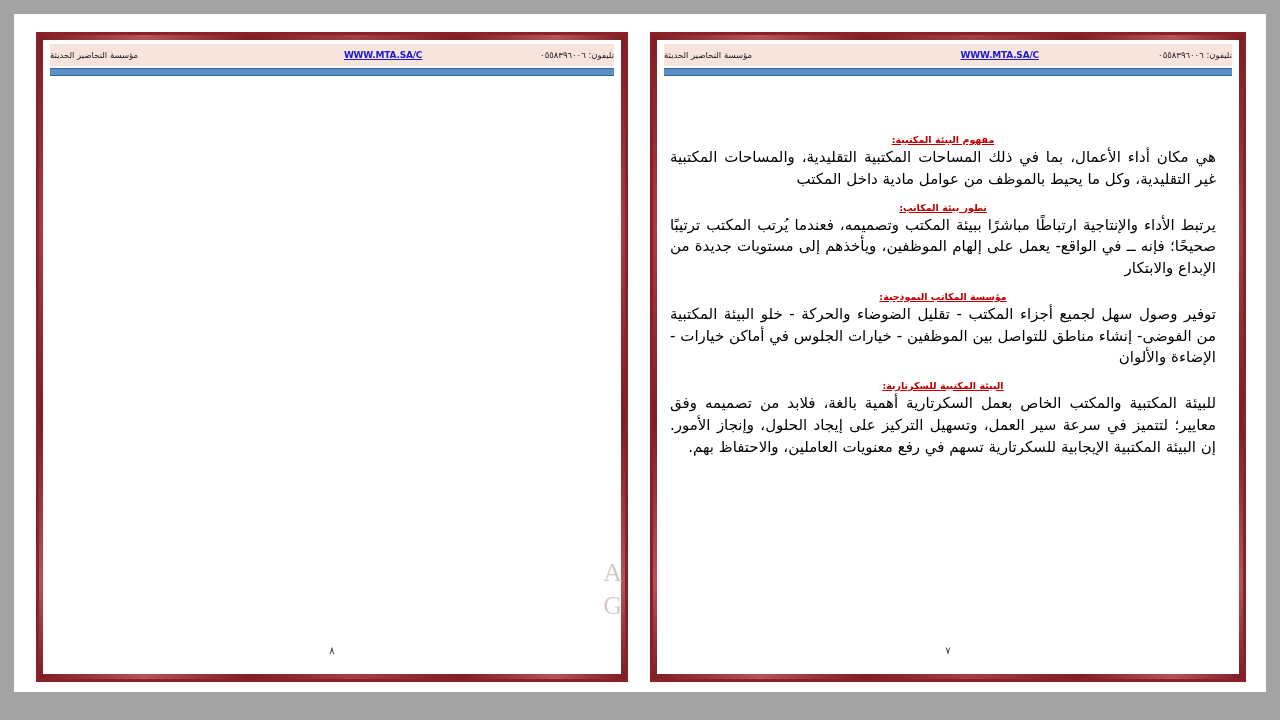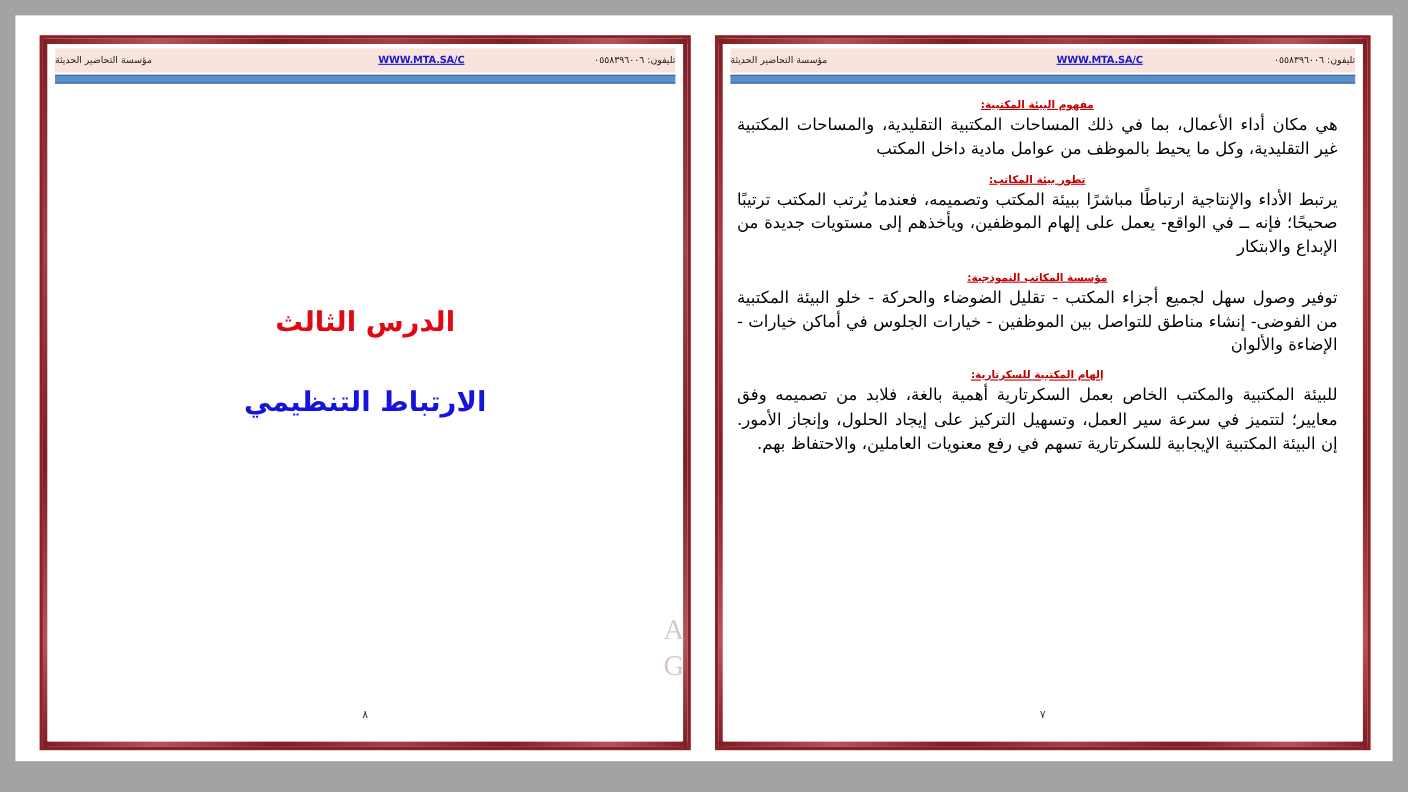--- a/index.html
+++ b/index.html
@@ -70,20 +70,21 @@
   .hdr-rule{
     margin:2px 6px 0 6px;height:6px;background:#5b8fc9;
     border-top:1px solid #37659c;border-bottom:1px solid #37659c;
   }
 
   
   .pg-body{
     direction:rtl;text-align:justify;
     padding:14px 22px 0 12px;
     color:#000;
+    margin-top:44px;
   }
   .sec{margin-bottom:11px;}
   .sec-title{
     color:#c00000;font-weight:bold;font-size:9.5px;
     text-decoration:underline;
     display:block;text-align:center;margin:0 0 2px 0;
     letter-spacing:0;
   }
   .sec-p{
     font-size:15px;line-height:1.45;margin:0 0 1px 0;
@@ -147,21 +148,21 @@
               <span class="sec-title">تطور بيئة المكاتب:</span>
               <p class="sec-p">يرتبط الأداء والإنتاجية ارتباطًا مباشرًا ببيئة المكتب وتصميمه، فعندما يُرتب المكتب ترتيبًا صحيحًا؛ فإنه ــ في الواقع- يعمل على إلهام الموظفين، ويأخذهم إلى مستويات جديدة من الإبداع والابتكار</p>
             </div>
 
             <div class="sec">
               <span class="sec-title">مؤسسة المكاتب النموذجية:</span>
               <p class="sec-p">توفير وصول سهل لجميع أجزاء المكتب - تقليل الضوضاء والحركة - خلو البيئة المكتبية من الفوضى- إنشاء مناطق للتواصل بين الموظفين - خيارات الجلوس في أماكن خيارات - الإضاءة والألوان</p>
             </div>
 
             <div class="sec">
-              <span class="sec-title">إلهام المكتبية للسكرتارية:</span>
+              <span class="sec-title">البيئة المكتبية للسكرتارية:</span>
               <p class="sec-p">للبيئة المكتبية والمكتب الخاص بعمل السكرتارية أهمية بالغة، فلابد من تصميمه وفق معايير؛ لتتميز في سرعة سير العمل، وتسهيل التركيز على إيجاد الحلول، وإنجاز الأمور. إن البيئة المكتبية الإيجابية للسكرتارية تسهم في رفع معنويات العاملين، والاحتفاظ بهم.</p>
             </div>
 
           </div>
 
           <div class="folio">٧</div>
         </div>
       </div>
 
       <div class="gutter"></div>
@@ -170,24 +171,20 @@
         <div class="art-border"></div>
         <div class="page-inner">
 
           <div class="pg-header">
             <div class="hdr-cell hdr-tel">تليفون: ٠٥٥٨٣٩٦٠٠٦</div>
             <div class="hdr-cell hdr-url">WWW.MTA.SA/C</div>
             <div class="hdr-cell hdr-org">مؤسسة التحاضير الحديثة</div>
           </div>
           <div class="hdr-rule"></div>
 
-          <div class="lesson-wrap">
-            <div class="lesson-no">الدرس الثالث</div>
-            <div class="lesson-name">الارتباط التنظيمي</div>
-          </div>
 
           <div class="watermark">A<br>G</div>
 
           <div class="folio">٨</div>
         </div>
       </div>
 
     </div>
   </div>
 

